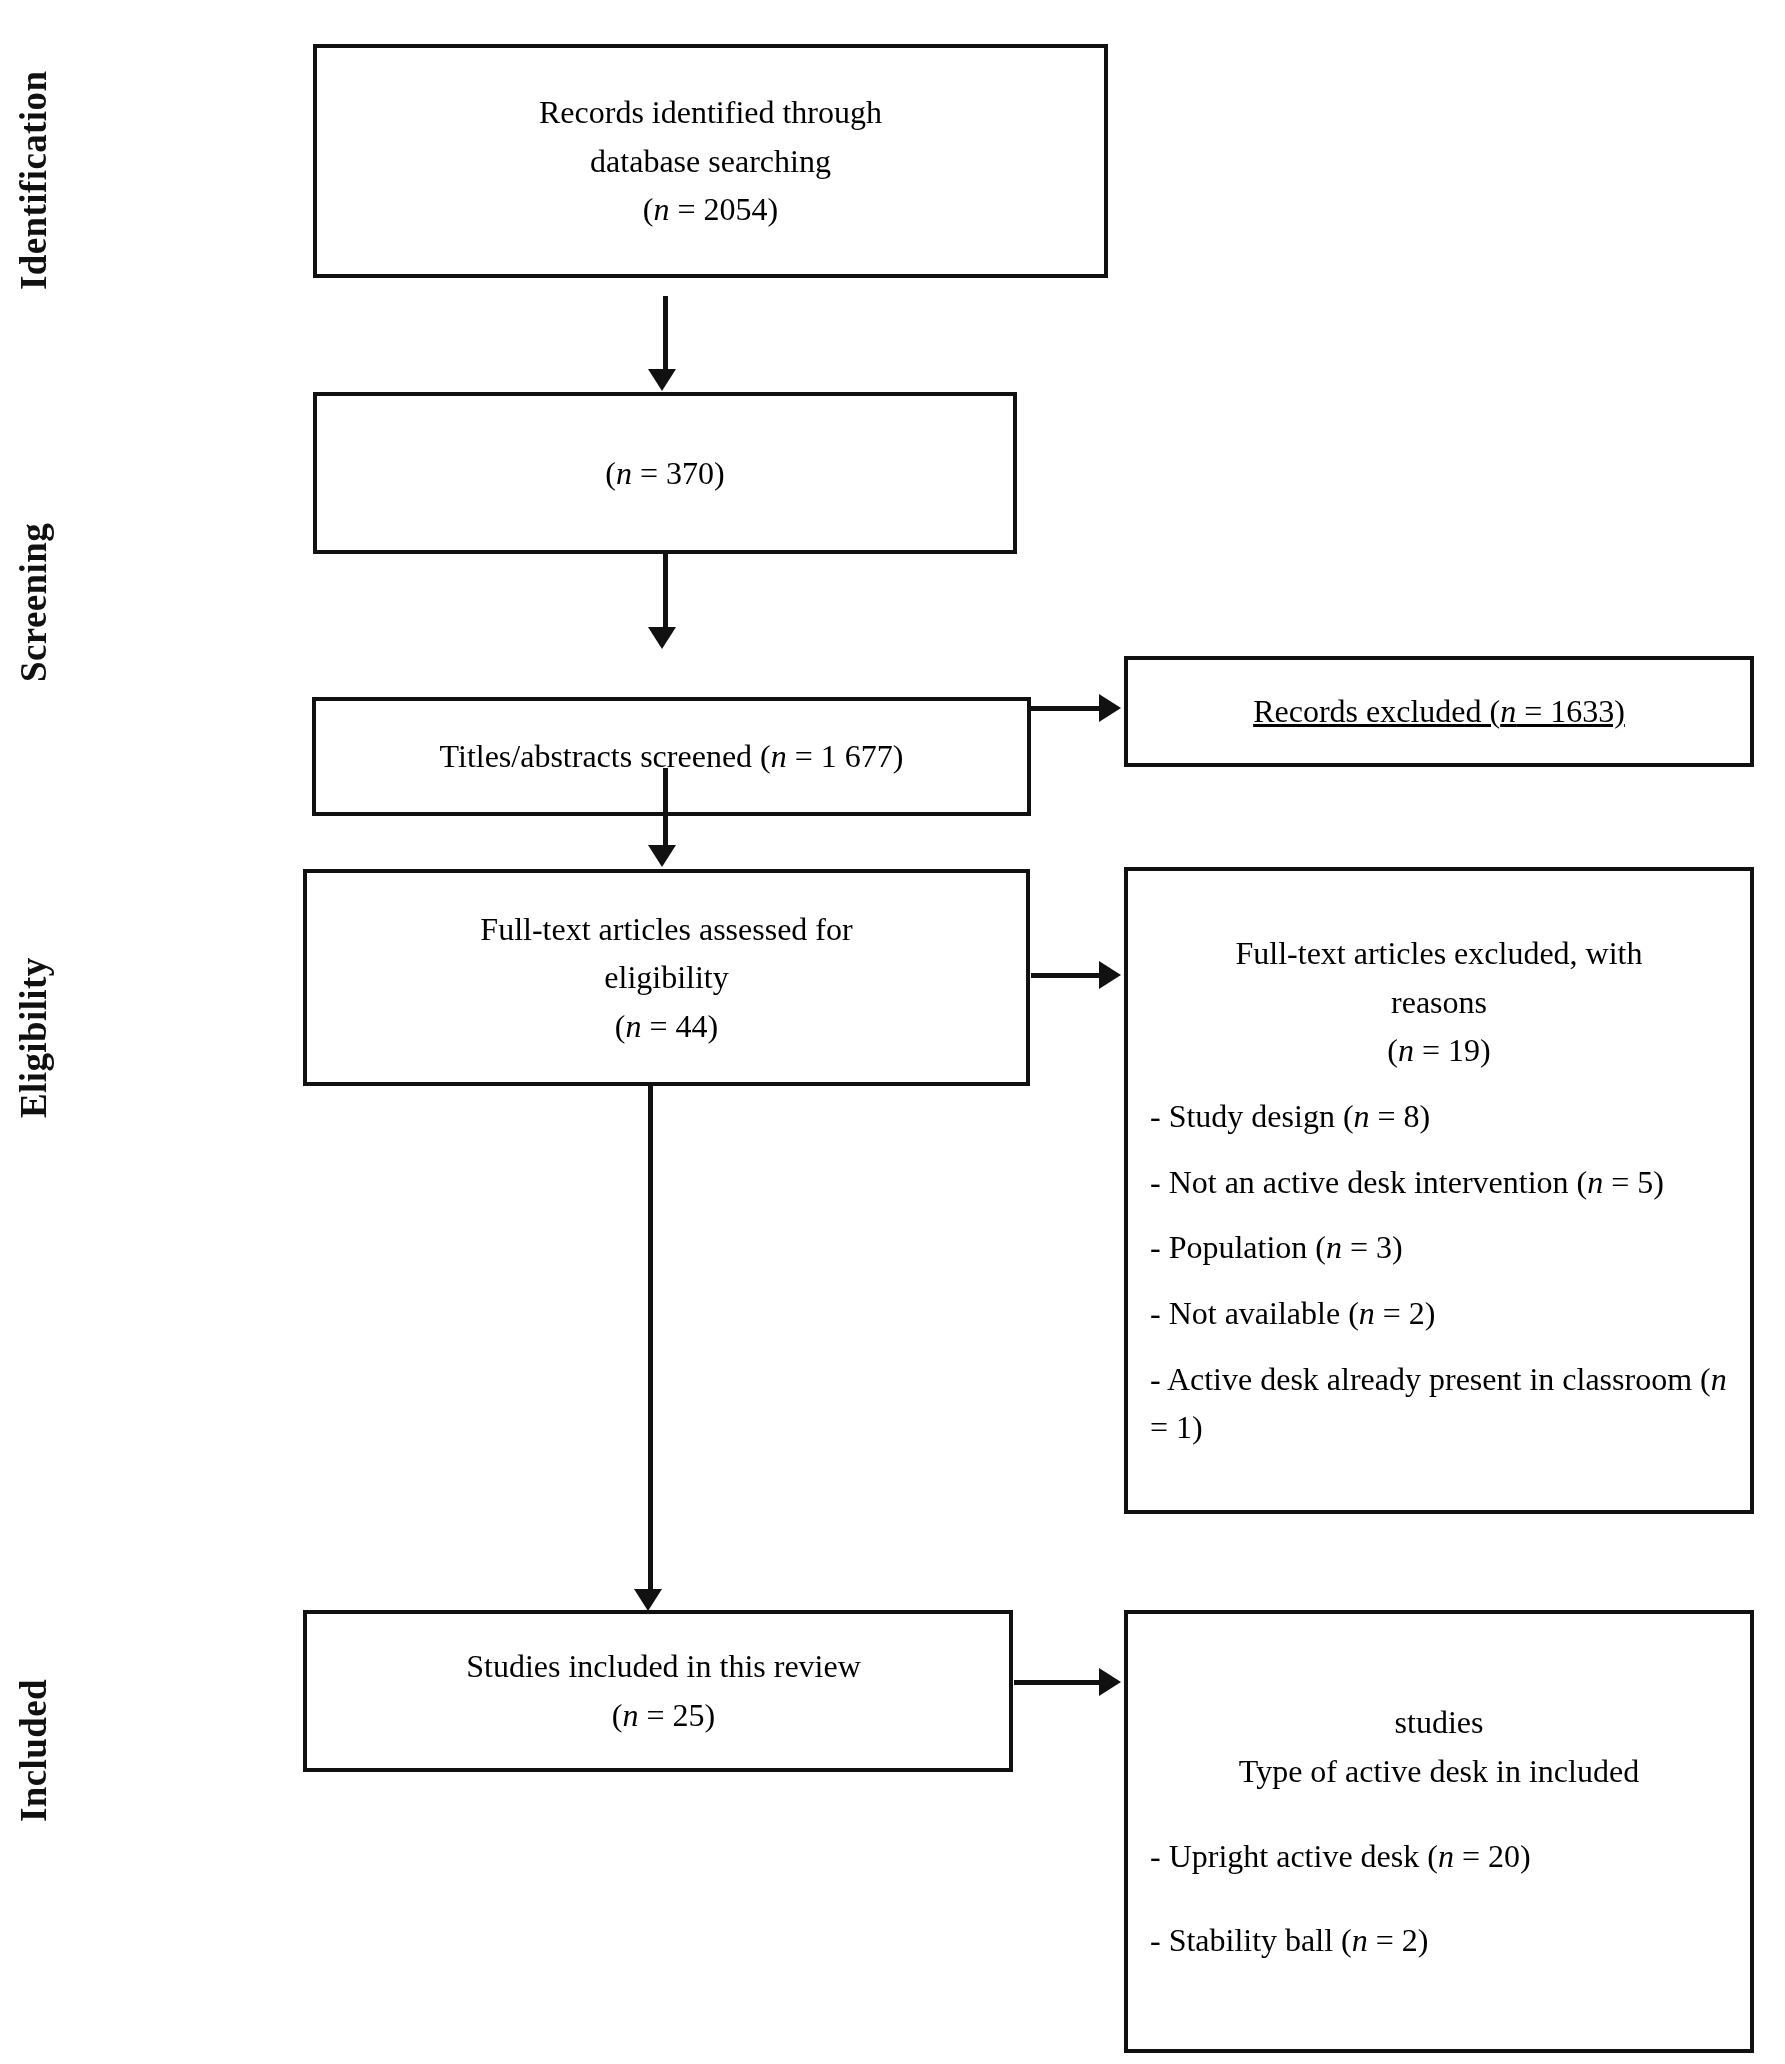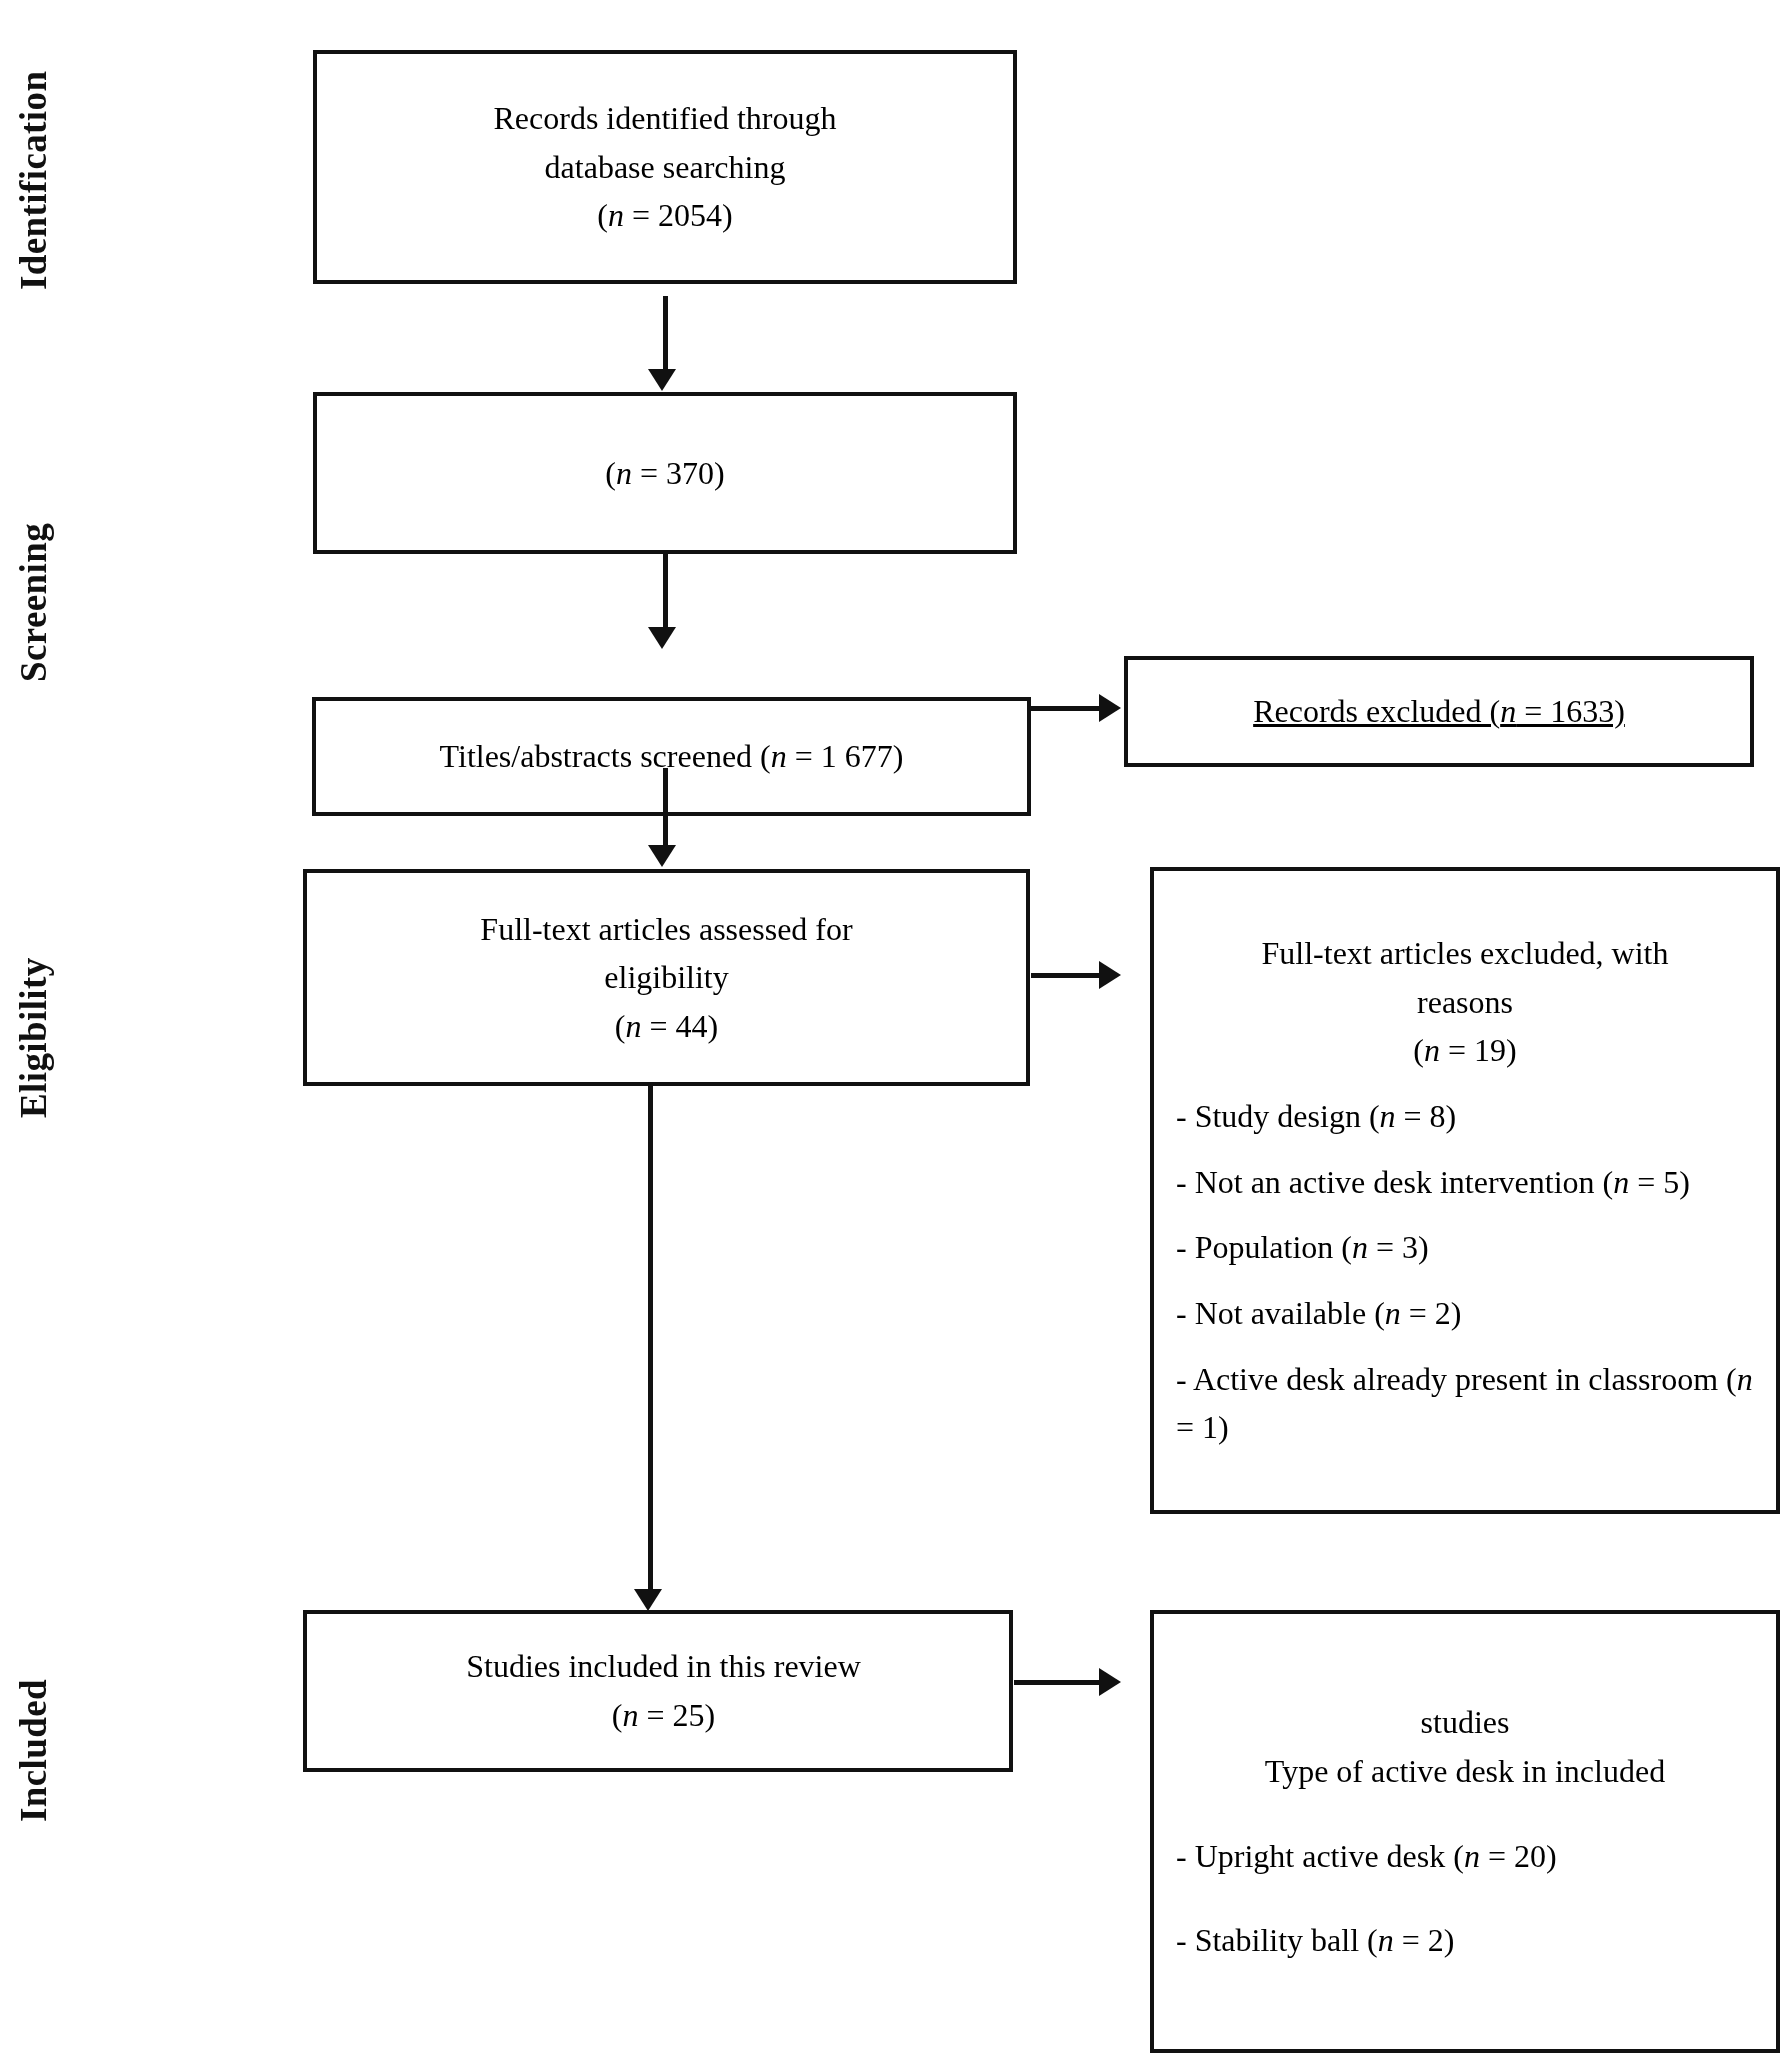--- a/index.html
+++ b/index.html
@@ -39,21 +39,21 @@
     border: 4.3px solid #111111;
     background: #ffffff;
     display: flex;
     flex-direction: column;
     justify-content: center;
     font-size: 32px;
     line-height: 1.52;
   }
   .box.center { text-align: center; align-items: center; }
   .box.center .line { width: 100%; }
-  .box.list  { text-align: left; margin-left: 26px; }
+  .box.list  { text-align: left; }
   .box .pad { width: 100%; box-sizing: border-box; padding: 0 22px; }
   .line { display: block; }
   .ital { font-style: italic; }
 
   
   .head-line { text-align: center; display: block; }
   .item-line { display: block; text-align: left; font-family: Liberation Serif, serif; }
 
   
   .vline {
@@ -87,21 +87,21 @@
 <div id="canvas">
 
   <div class="stage-label" style="left:15.3px; top:17px; height:273px;">Identification</div>
 
   <div class="stage-label" style="left:15.3px; top:426px; height:256px;">Screening</div>
 
   <div class="stage-label" style="left:15.3px; top:871px; height:247px;">Eligibility</div>
 
   <div class="stage-label" style="left:15.3px; top:1601px; height:221px;">Included</div>
 
-  <div class="box center" style="left:313px; top:50px; width:704px; height:234px;">
+  <div class="box center" style="left:313px; top:44px; width:795px; height:234px;">
     <div class="pad">
       <span class="line">Records identified through</span>
       <span class="line">database searching</span>
       <span class="line"><span>(</span><span class="ital">n</span><span> = 2054)</span></span>
     </div>
   </div>
 
   <div class="vline" style="left:663px; top:296px; height:75px;"></div>
   <div class="arrow-down" style="left:648px; top:369px;"></div>
 

